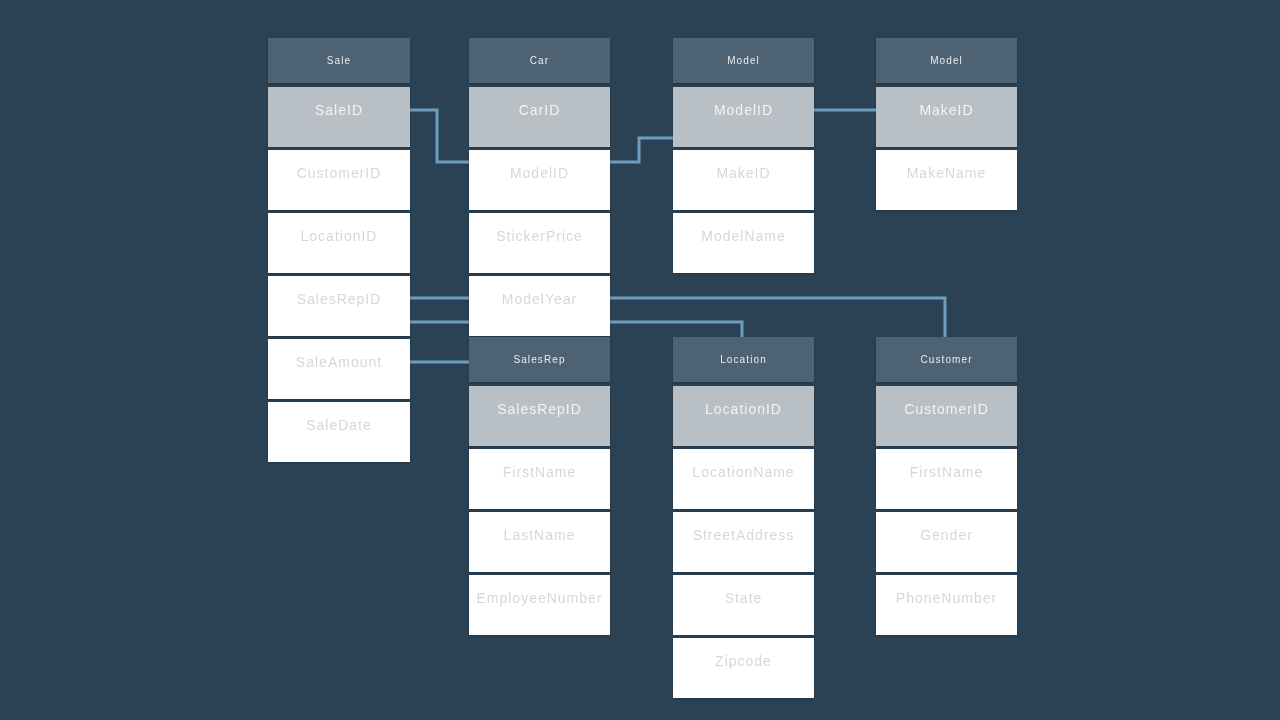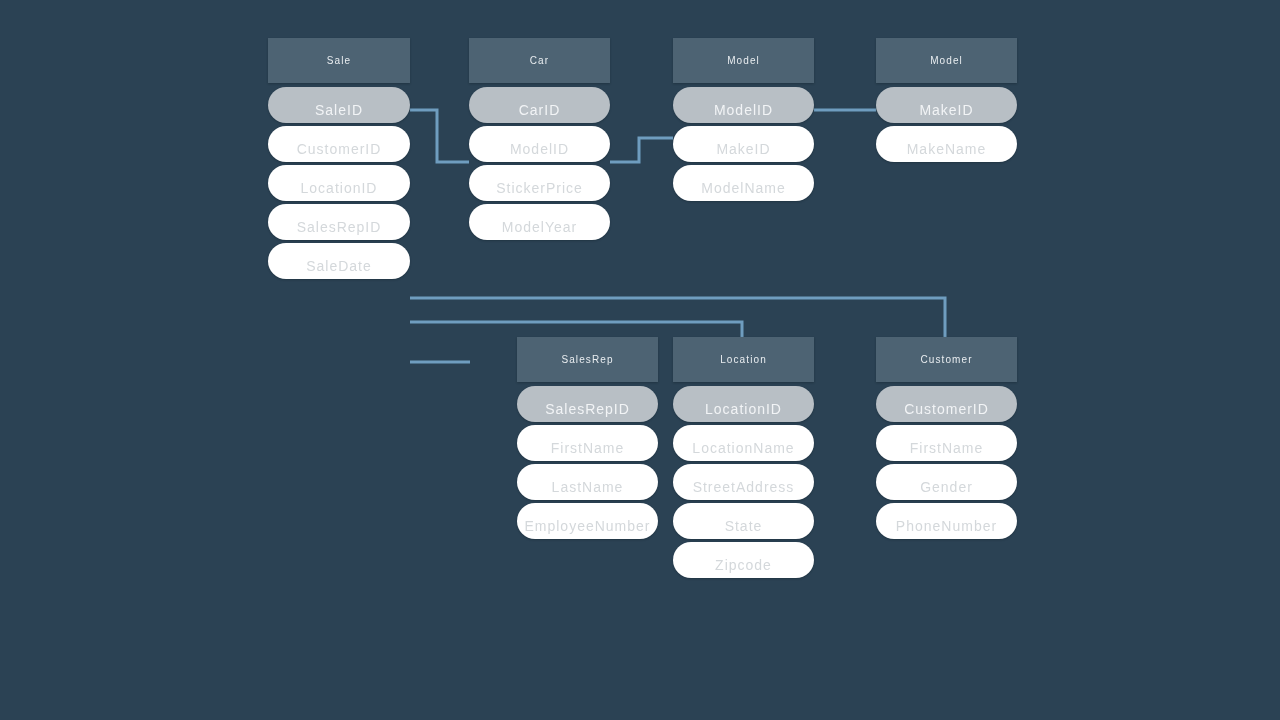--- a/index.html
+++ b/index.html
@@ -30,44 +30,43 @@
     text-align: center;
     background: var(--header-bg, #4d6373);
     color: var(--header-text, #e9edf0);
     font-size: 10px;
     letter-spacing: 1.1px;
     margin-bottom: 4px;
     box-shadow: 0 1px 2px rgba(15, 28, 38, 0.35);
   }
 
   .tbl-row {
-    height: 36px;
+    height: 60px;
     line-height: 47px;
     text-align: center;
     background: var(--row-bg, #ffffff);
     color: var(--row-text, #d4d8db);
     font-size: 14px;
     letter-spacing: 1px;
     margin-bottom: 3px;
     box-shadow: 0 1px 2px rgba(15, 28, 38, 0.35);
     white-space: nowrap;
-    border-radius: 21px;
   }
 
   .tbl-row.pk {
     background: var(--pk-bg, #b8bfc5);
     color: var(--pk-text, #f2f4f6);
   }
 
   
   #table-sale     { left: 268px; top: 38px; width: 142px; }
   #table-car      { left: 469px; top: 38px; }
   #table-model    { left: 673px; top: 38px; }
   #table-make     { left: 876px; top: 38px; }
-  #table-salesrep { left: 469px; top: 337px; margin-left: 48px; }
+  #table-salesrep { left: 469px; top: 337px; }
   #table-location { left: 673px; top: 337px; }
   #table-customer { left: 876px; top: 337px; }
 </style>
 </head>
 <body>
 
 <div class="diagram">
 
   <svg id="connectors" width="1280" height="720">
       <polyline points="410,110 437,110 437,162 469,162" fill="none" stroke="#6f9dbf" stroke-width="3"></polyline>
@@ -78,20 +77,21 @@
       <polyline points="410,362 470,362" fill="none" stroke="#6f9dbf" stroke-width="3"></polyline>
     </svg>
 
   <div class="db-table" id="table-sale">
     <div class="tbl-header">Sale</div>
     <div class="rows">
         <div class="tbl-row pk">SaleID</div>
         <div class="tbl-row">CustomerID</div>
         <div class="tbl-row">LocationID</div>
         <div class="tbl-row">SalesRepID</div>
+        <div class="tbl-row">SaleAmount</div>
         <div class="tbl-row">SaleDate</div>
       </div>
   </div>
 
   <div class="db-table" id="table-car">
     <div class="tbl-header">Car</div>
     <div class="rows">
         <div class="tbl-row pk">CarID</div>
         <div class="tbl-row">ModelID</div>
         <div class="tbl-row">StickerPrice</div>

